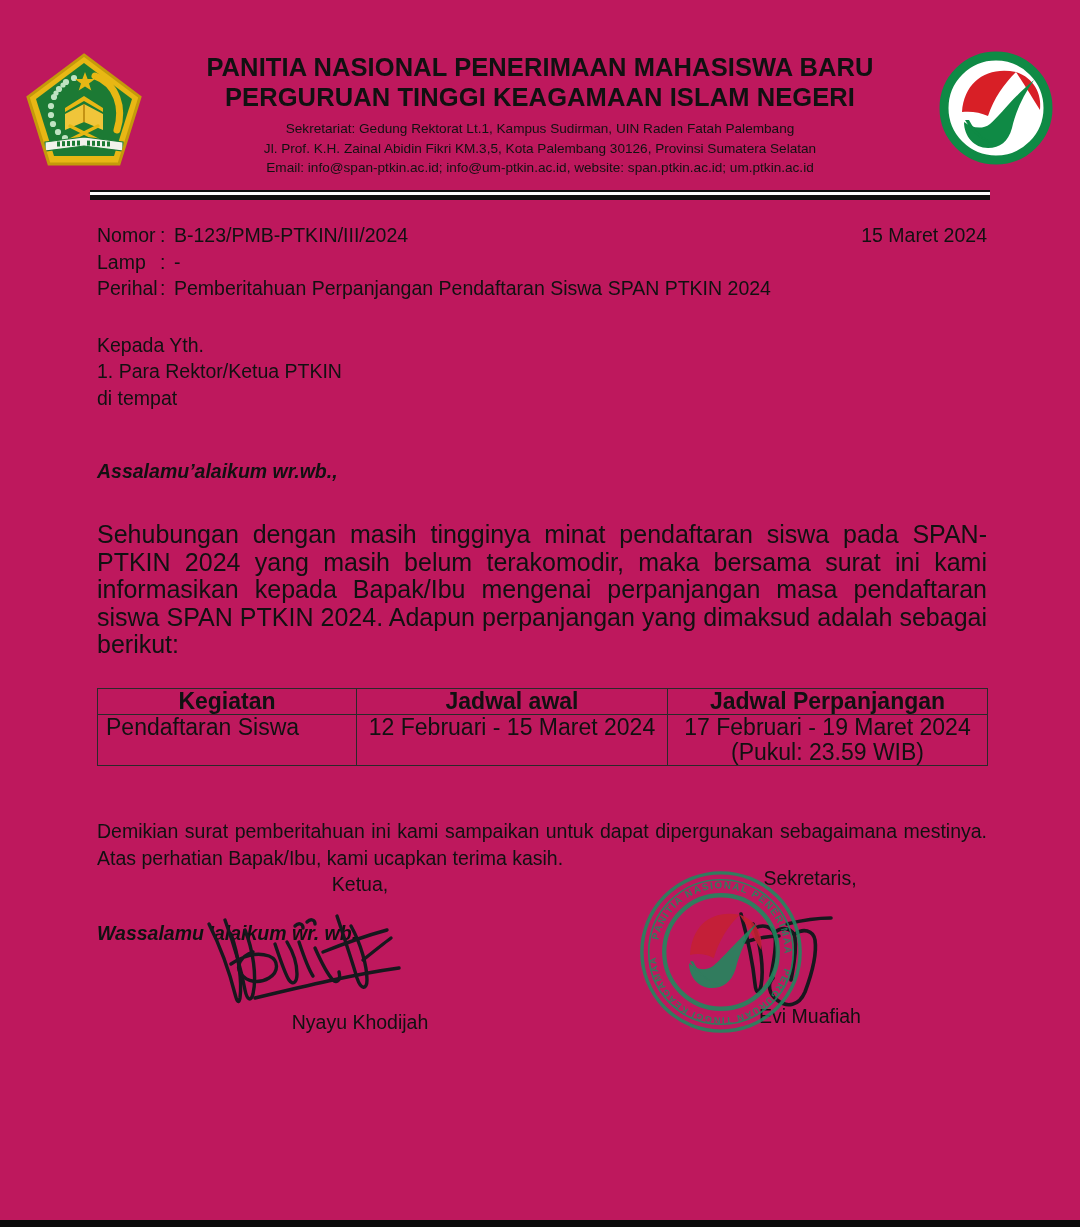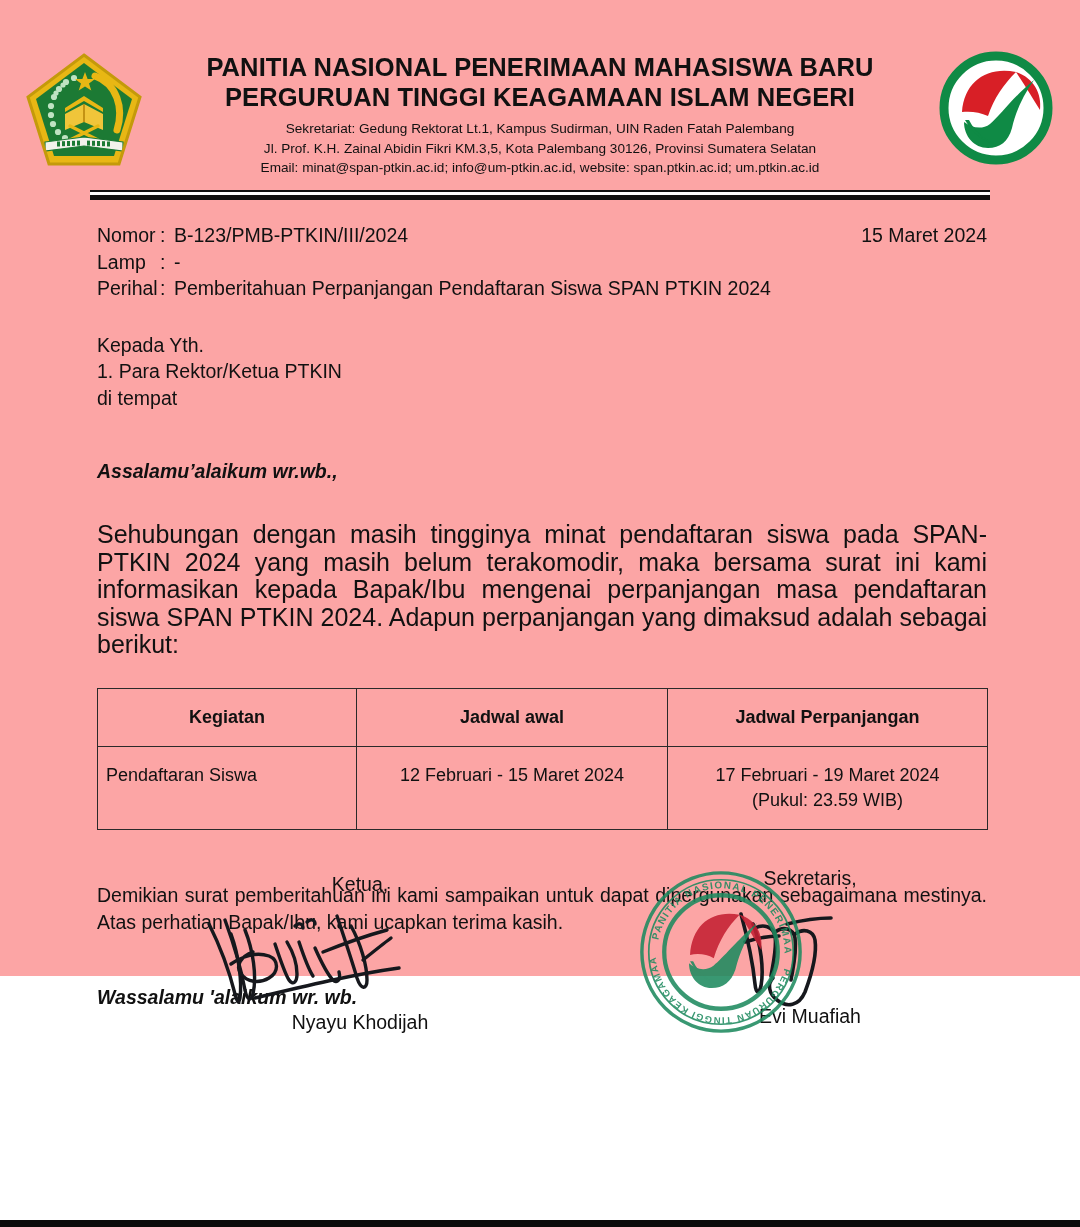--- a/index.html
+++ b/index.html
@@ -4,21 +4,21 @@
 <title>Surat Pemberitahuan SPAN PTKIN 2024</title>
 <style>
   * { margin:0; padding:0; box-sizing:border-box; }
   html, body {
     width:1080px; height:1227px;
     background:#ffffff;
     font-family:"Liberation Sans", sans-serif;
     color:#111111;
     overflow:hidden;
   }
-  .page { position:relative; width:1080px; height:976px; background:#fca5a5; }
+  .page { position:relative; width:1080px; height:1227px; background:#be185d; }
 
   
   .letterhead {
     position:absolute; left:0; top:44px; width:1080px;
     display:flex; align-items:flex-start; justify-content:center;
   }
   .logo-left { width:132px; flex:0 0 132px; display:flex; justify-content:center; padding-top:8px; }
   .logo-right { width:132px; flex:0 0 132px; display:flex; justify-content:center; padding-top:6px; }
   .kop-center { flex:0 0 780px; width:780px; text-align:center; padding-top:8px; }
 
@@ -54,21 +54,21 @@
   .para {
     margin-top:38px; font-size:25px; line-height:27.5px;
     text-align:justify; text-justify:inter-word;
   }
 
   
   .sched-wrap { margin-top:29px; width:890px; }
   table.sched { border-collapse:collapse; width:890px; table-layout:fixed; }
   table.sched th, table.sched td {
     border:1.6px solid #2a2a2a;
-    font-size:18px; line-height:25px; padding:16px 8px;
+    font-size:23px; line-height:25px; padding:0 8px;
     vertical-align:top;
   }
   table.sched th { text-align:center; font-weight:bold; }
   table.sched col.c1 { width:259px; }
   table.sched col.c2 { width:311px; }
   table.sched col.c3 { width:320px; }
   td.act { text-align:left; padding-bottom:24px; }
   td.sched-cell { text-align:center; padding-bottom:24px; }
 
   .para2 {
@@ -149,21 +149,21 @@
         </g>
         <polygon points="59,3 115,45 94,112 24,112 3,45" fill="none" stroke="#C49A0A" stroke-width="3"></polygon>
       </svg>
     </div>
 
     <div class="kop-center">
       <div class="kop-l1">PANITIA NASIONAL PENERIMAAN MAHASISWA BARU</div>
       <div class="kop-l2">PERGURUAN TINGGI KEAGAMAAN ISLAM NEGERI</div>
       <div class="kop-addr first">Sekretariat: Gedung Rektorat Lt.1, Kampus Sudirman, UIN Raden Fatah Palembang</div>
       <div class="kop-addr">Jl. Prof. K.H. Zainal Abidin Fikri KM.3,5, Kota Palembang 30126, Provinsi Sumatera Selatan</div>
-      <div class="kop-addr">Email: minat@span-ptkin.ac.id; info@um-ptkin.ac.id, website: span.ptkin.ac.id; um.ptkin.ac.id</div>
+      <div class="kop-addr">Email: info@span-ptkin.ac.id; info@um-ptkin.ac.id, website: span.ptkin.ac.id; um.ptkin.ac.id</div>
     </div>
 
     <div class="logo-right">
       <svg width="116" height="116" viewBox="0 0 116 116" aria-hidden="true">
         <circle cx="58" cy="58" r="52" fill="#ffffff" stroke="#0F8A45" stroke-width="9"></circle>
         <path d="M24 62 C26 31 50 16 78 22 C66 34 56 48 50 66 C42 62 32 61 24 62 Z" fill="#D81F26"></path>
         <path d="M78 22 C96 28 104 44 102 60 C92 44 86 34 78 22 Z" fill="#D81F26"></path>
         <path d="M96 30 C86 44 78 60 74 78 C70 92 62 98 50 98 C36 98 26 86 26 72 C34 78 44 80 52 74 C62 66 74 48 96 30 Z" fill="#0F8A45"></path>
         <path d="M27 70 C35 84 46 92 58 94 C46 90 37 82 31 70 Z" fill="#0F8A45"></path>
       </svg>

